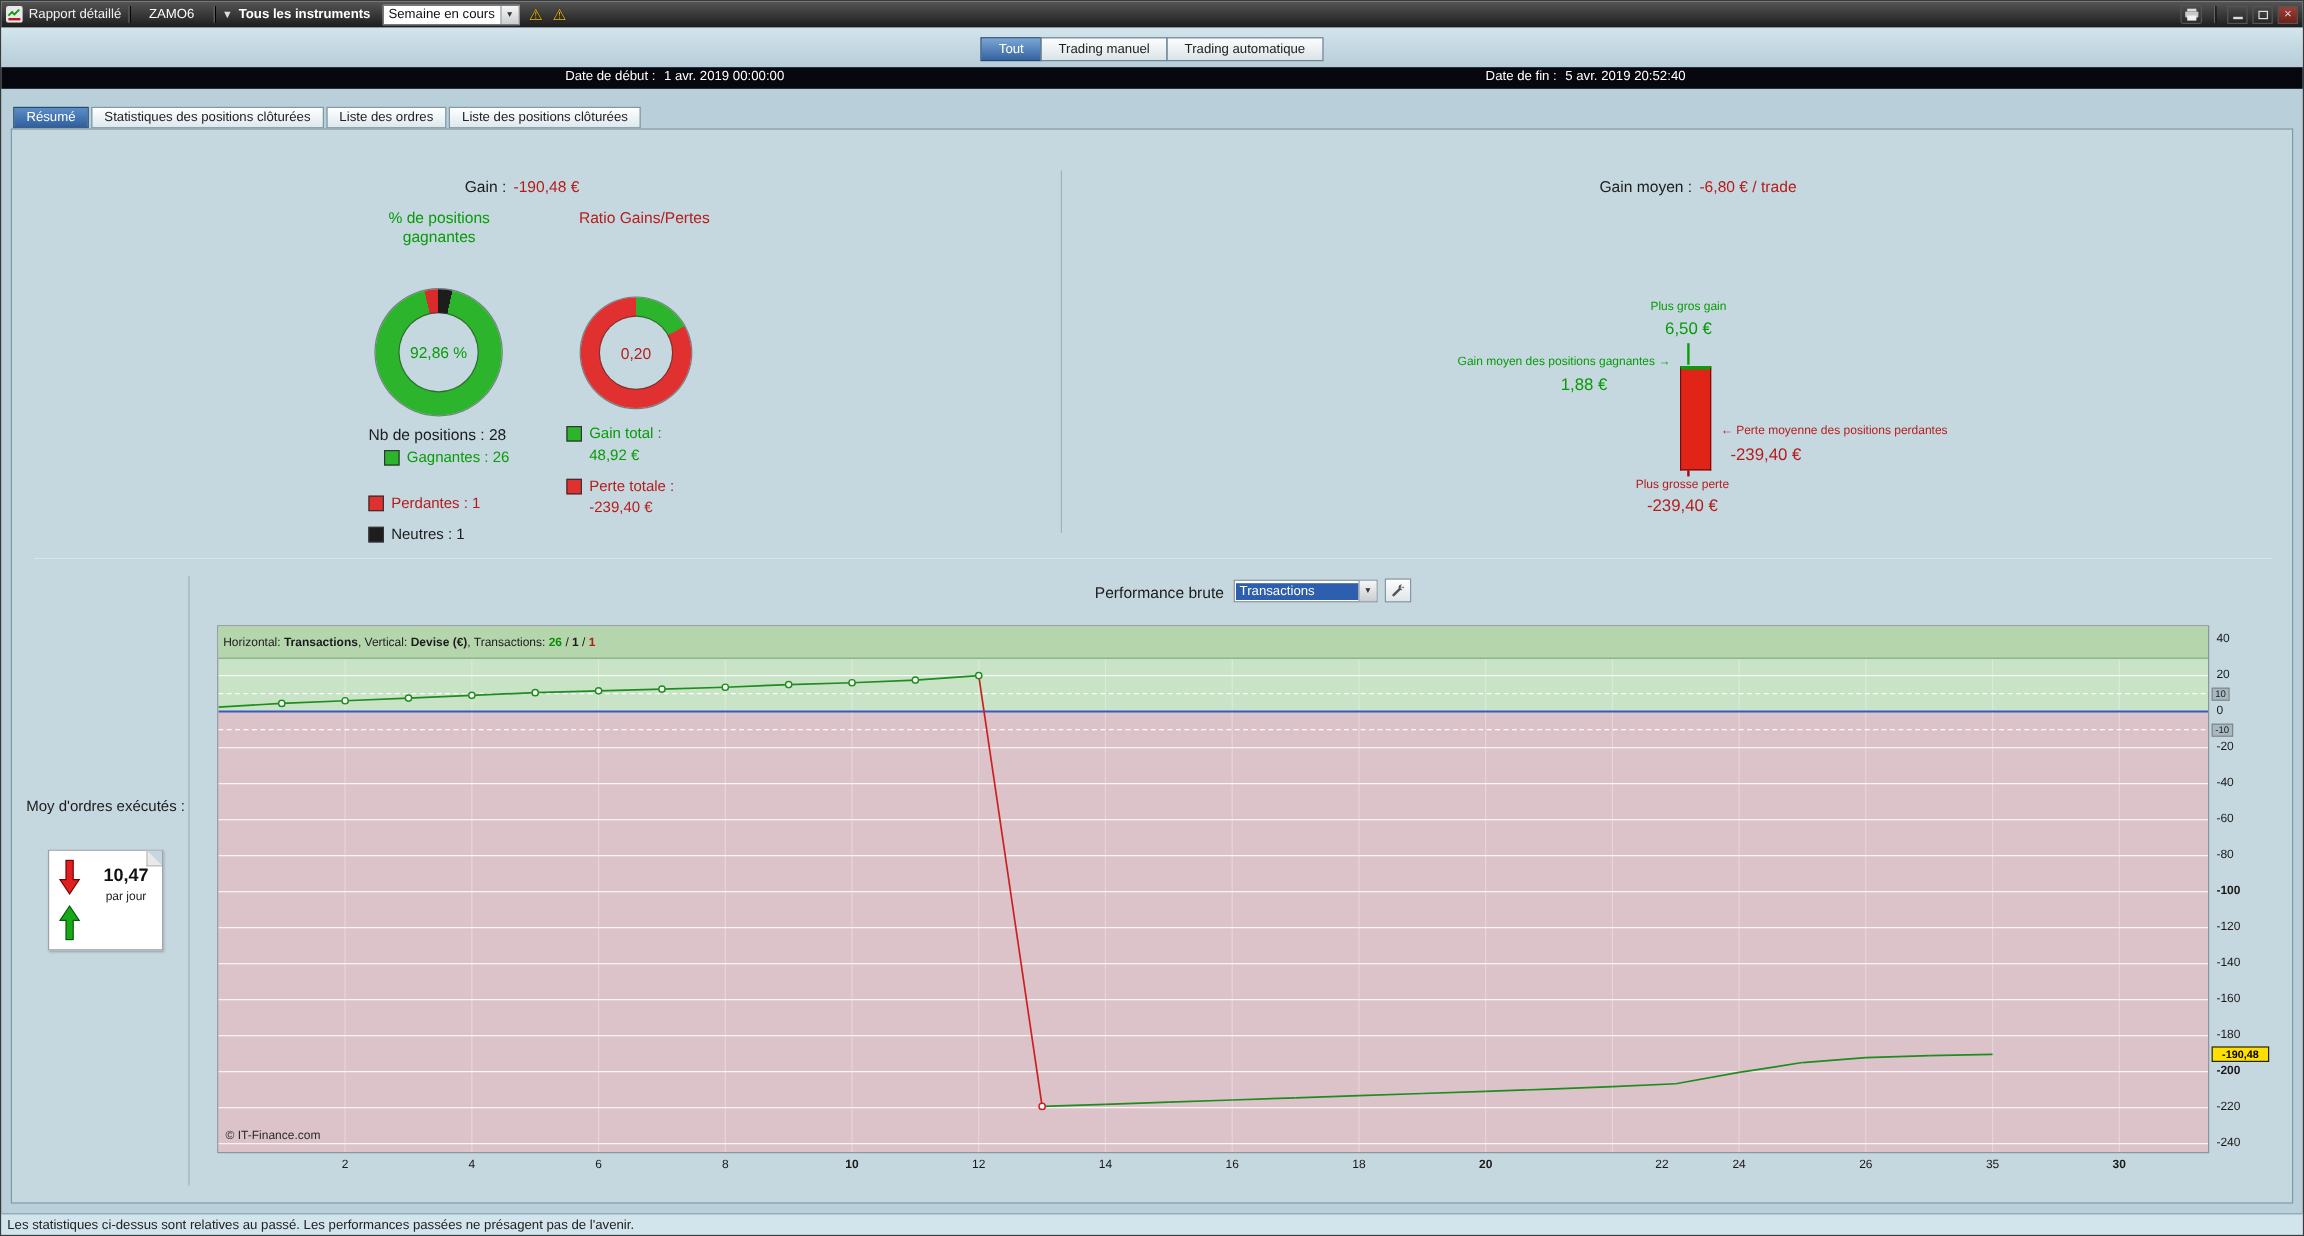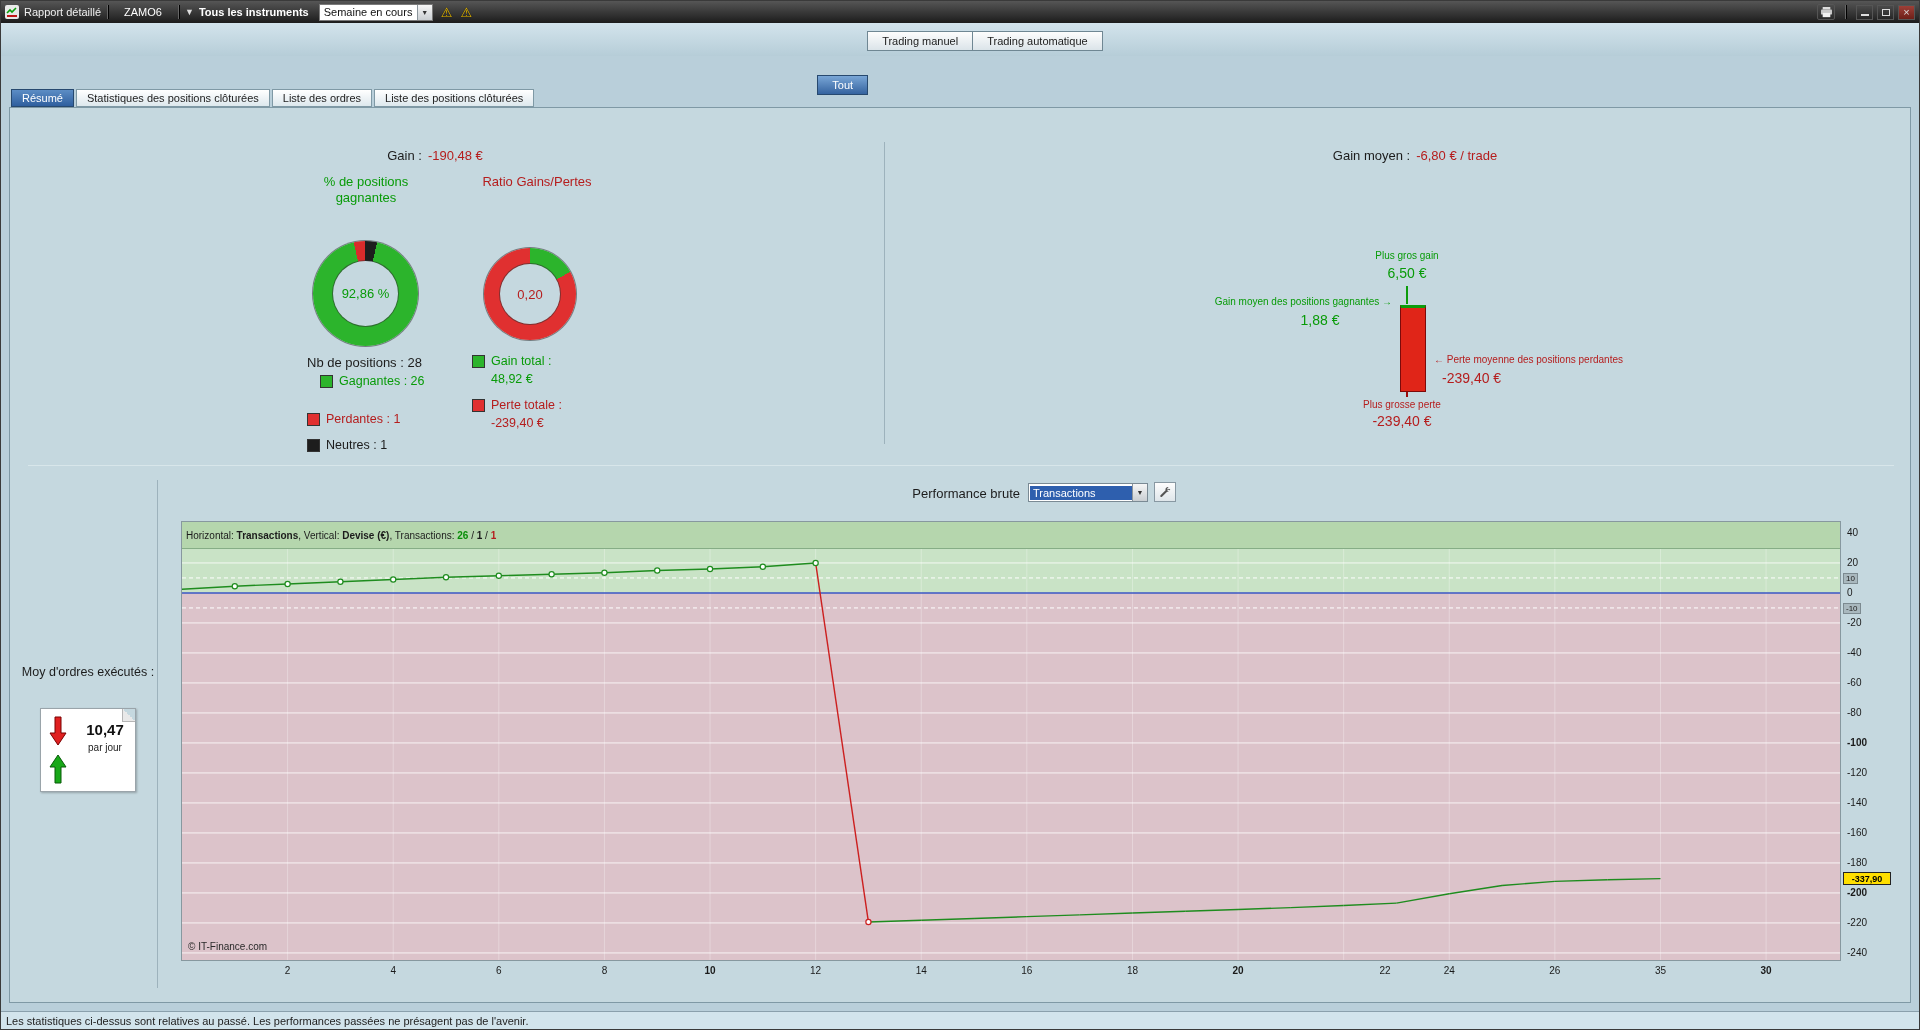--- a/index.html
+++ b/index.html
@@ -31,21 +31,21 @@
   .win-close{background:linear-gradient(#9e4038,#6e1f18);}
   .min-glyph{width:8px;height:2px;background:#ddd;margin-top:6px;}
   .max-glyph{width:8px;height:7px;border:1px solid #ddd;}
 
   
   .header{position:absolute;top:22px;left:0;right:0;height:33px;
     background:linear-gradient(#d3e4ec,#b6cdd8);}
   .main-tabs{position:absolute;top:8px;left:0;right:0;display:flex;justify-content:center;}
   .mtab{height:20px;padding:0 14px;display:flex;align-items:center;font-size:11px;color:#222;
     border:1px solid #6f8793;background:linear-gradient(#fdfdfd,#dbe4e9);margin-left:-1px;}
-  .mtab:first-child{margin-left:0;margin-top:44px;}
+  .mtab:first-child{margin-left:0;}
   .mtab.sel{background:linear-gradient(#79a6d6,#35639f);color:#fff;border-color:#27496f;}
 
   
   .datebar{position:absolute;top:55px;left:0;right:0;height:18px;background:#07070f;color:#fff;font-size:11px;}
   .datebar .blk{position:absolute;top:2px;white-space:nowrap;}
   .date-start{left:470px;}
   .date-end{left:1237px;}
   .datebar .lbl{margin-right:7px;}
 
   
@@ -191,20 +191,28 @@
   </div>
 
   <div class="header">
     <div class="main-tabs">
       <div class="mtab sel">Tout</div>
       <div class="mtab">Trading manuel</div>
       <div class="mtab">Trading automatique</div>
     </div>
   </div>
 
+  <div class="datebar">
+    <span class="blk date-start">
+      <span class="lbl">Date de début :</span><span>1 avr. 2019 00:00:00</span>
+    </span>
+    <span class="blk date-end">
+      <span class="lbl">Date de fin :</span><span>5 avr. 2019 20:52:40</span>
+    </span>
+  </div>
 
   <div class="subtabs">
     <div class="stab sel">Résumé</div>
     <div class="stab">Statistiques des positions clôturées</div>
     <div class="stab">Liste des ordres</div>
     <div class="stab">Liste des positions clôturées</div>
   </div>
 
   <div class="panel">
 
@@ -415,20 +423,20 @@
         <div class="xtick" style="left: 1107.45px;">18</div>
         <div class="xtick bold" style="left: 1213.05px;">20</div>
         <div class="xtick" style="left: 1360px;">22</div>
         <div class="xtick" style="left: 1424.26px;">24</div>
         <div class="xtick" style="left: 1529.87px;">26</div>
         <div class="xtick" style="left: 1635.47px;">35</div>
         <div class="xtick bold" style="left: 1741.08px;">30</div>
       </div>
     <span class="level-chip" style="top: 464.95px;">10</span>
     <span class="level-chip" style="top: 494.95px;">-10</span>
-    <span class="final-chip" style="top: 763.67px;">-337,90</span>
+    <span class="final-chip" style="top: 763.67px;">-190,48</span>
   </div>
 
   <div class="statusbar">
     <span>Les statistiques ci-dessus sont relatives au passé. Les performances passées ne présagent pas de l'avenir.</span>
   </div>
 
 </div>
 
 </body></html>

